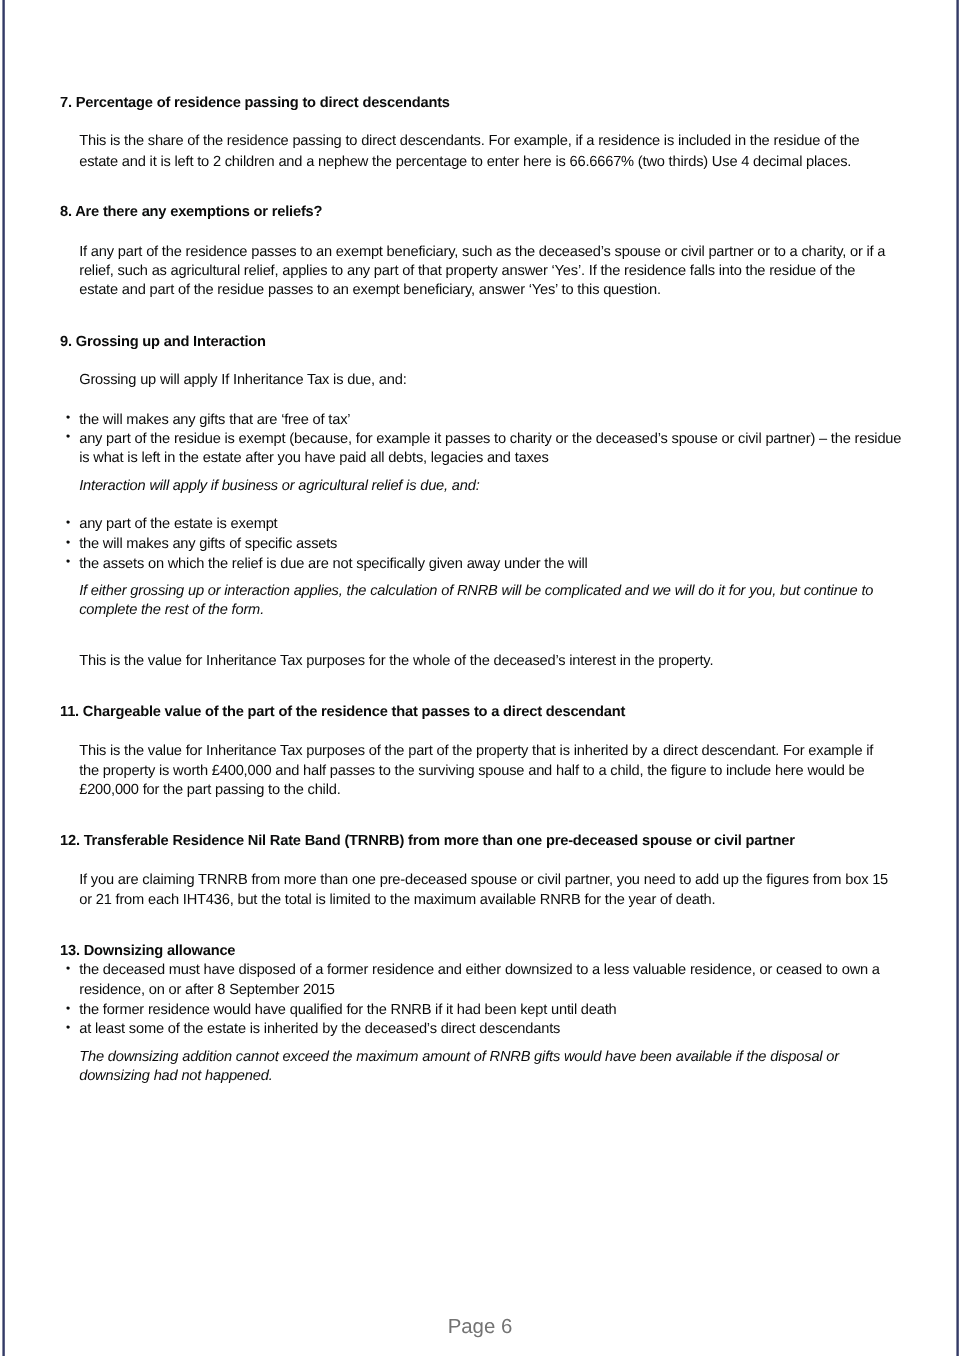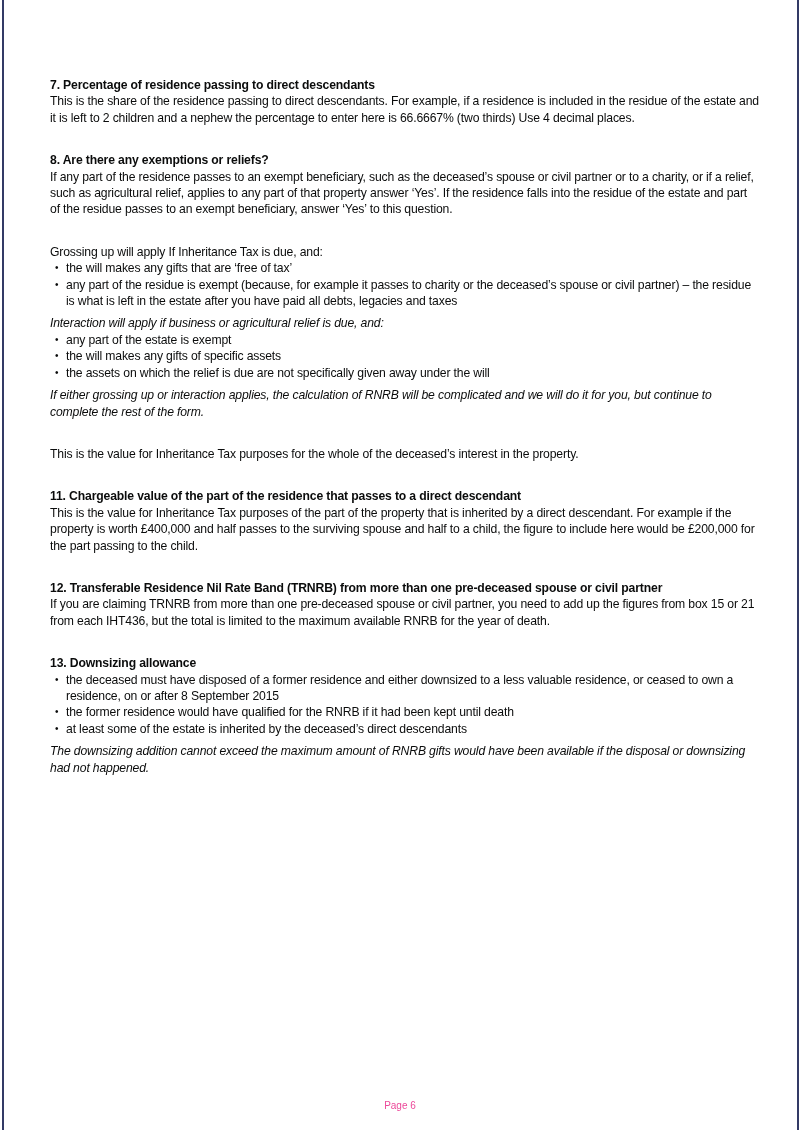--- a/index.html
+++ b/index.html
@@ -19,51 +19,52 @@
   .edge-right { right:1px; }
   .content {
     position:absolute; left:50px; top:77px; width:710px;
     font-size:12.2px; line-height:16.4px; letter-spacing:-0.15px;
   }
   .section + .section { margin-top:26px; }
   .heading {
     font-size:12.2px; line-height:16.4px;
     font-weight:bold; margin:0; padding:0;
   }
-  .para { margin:0; padding:0; }
+  .para { margin:16px; padding:0; }
   .blist { list-style:none; margin:0; padding:0; }
   .blist + .para { margin-top:6px;font-style:italic; }
   .bitem { display:flex; }
   .bullet {
     flex:0 0 11px; margin-left:5px;
     font-size:10px; line-height:16.4px;
   }
   .btext { flex:1 1 auto; }
   .footer {
     position:absolute; left:0; right:0; bottom:16px;
-    text-align:center; font-size:10px; line-height:16px;
-    color:#ec4899;
+    text-align:center; font-size:17px; line-height:16px;
+    color:#737373;
   }
 </style>
 </head>
 <body>
 
 <div class="page">
   <div class="edge edge-left"></div>
   <div class="edge edge-right"></div>
   <main class="content" id="content">
       <section class="section">
         <h2 class="heading">7. Percentage of residence passing to direct descendants</h2>
         <p class="para">This is the share of the residence passing to direct descendants. For example, if a residence is included in the residue of the estate and it is left to 2 children and a nephew the percentage to enter here is 66.6667% (two thirds) Use 4 decimal places.</p>
       </section>
       <section class="section">
         <h2 class="heading">8. Are there any exemptions or reliefs?</h2>
         <p class="para">If any part of the residence passes to an exempt beneficiary, such as the deceased’s spouse or civil partner or to a charity, or if a relief, such as agricultural relief, applies to any part of that property answer ‘Yes’. If the residence falls into the residue of the estate and part of the residue passes to an exempt beneficiary, answer ‘Yes’ to this question.</p>
       </section>
       <section class="section">
+        <h2 class="heading">9. Grossing up and Interaction</h2>
         <p class="para">Grossing up will apply If Inheritance Tax is due, and:</p>
         <ul class="blist">
           <li class="bitem">
             <span class="bullet">•</span>
             <span class="btext">the will makes any gifts that are ‘free of tax’</span>
           </li>
           <li class="bitem">
             <span class="bullet">•</span>
             <span class="btext">any part of the residue is exempt (because, for example it passes to charity or the deceased’s spouse or civil partner) – the residue is what is left in the estate after you have paid all debts, legacies and taxes</span>
           </li>

